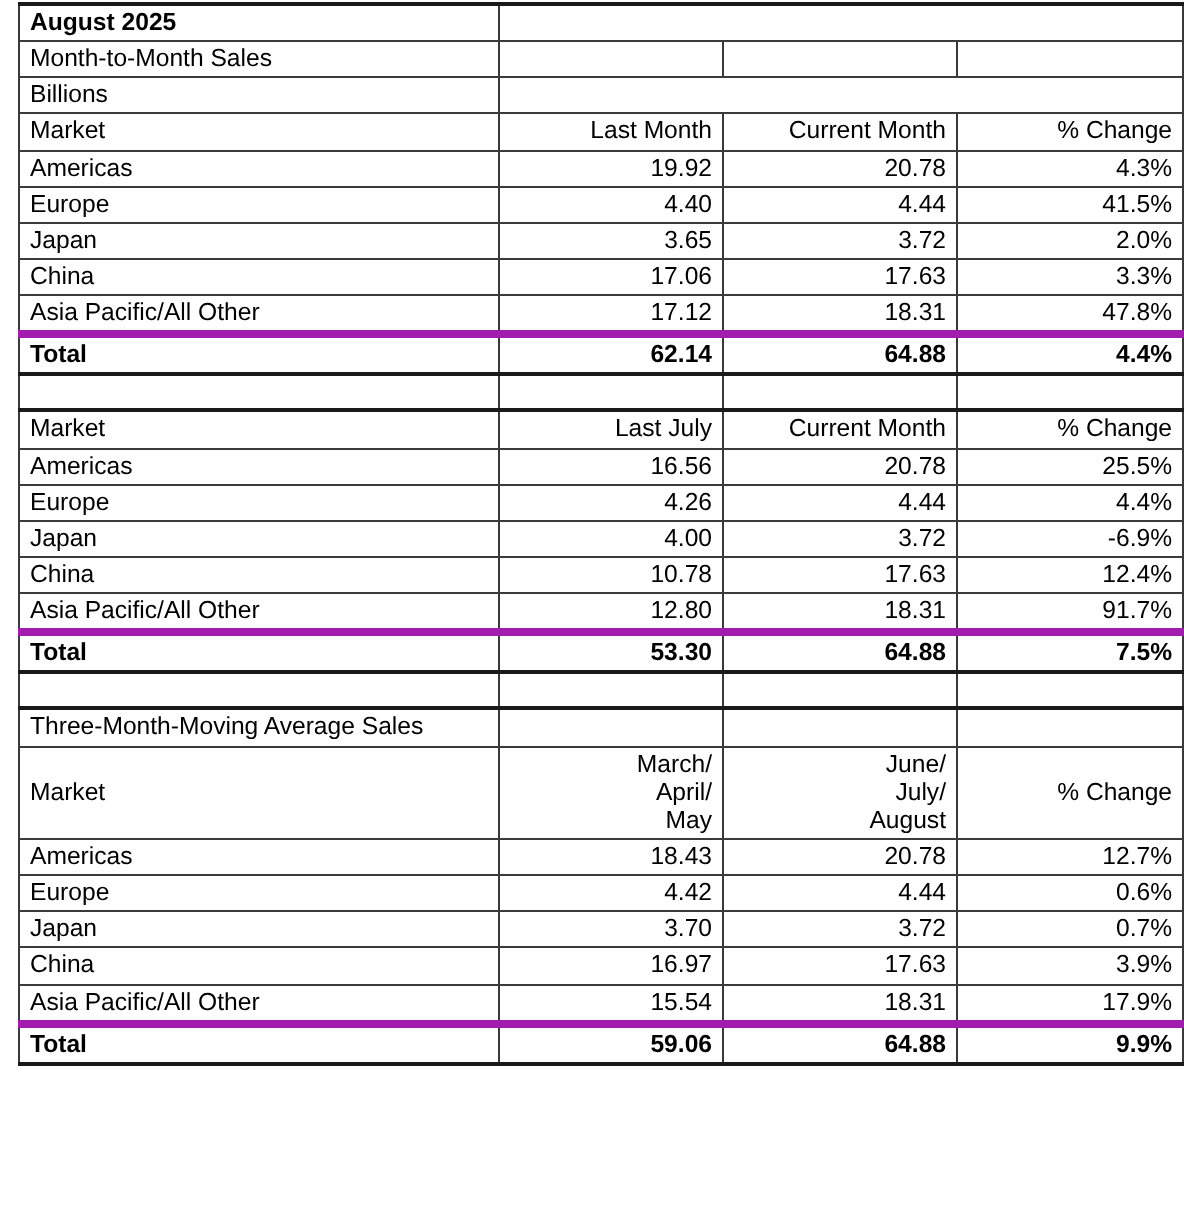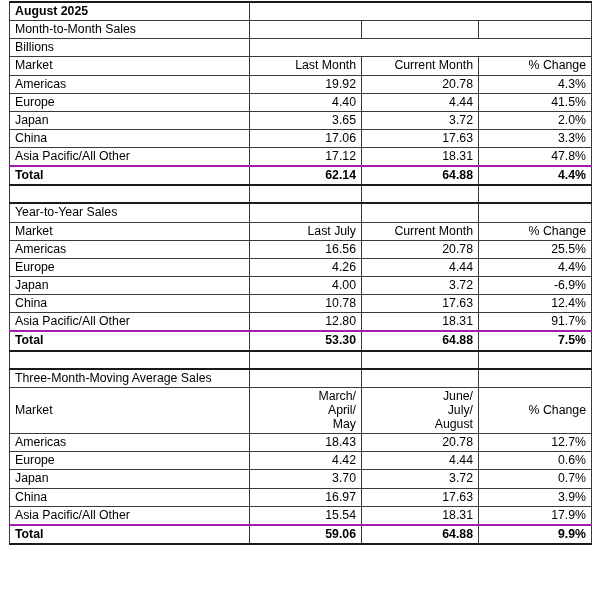--- a/index.html
+++ b/index.html
@@ -44,21 +44,21 @@
   col.c-market  { width: 240px; }
   col.c-prev    { width: 112px; }
   col.c-curr    { width: 117px; }
   col.c-pct     { width: 113px; }
 
   .num      { text-align: right; }
   .lbl      { text-align: left; }
   .bold     { font-weight: bold; }
 
   
-  tr.top-heavy > td   { border-top: 2px solid #a21caf; }
+  tr.top-heavy > td   { border-top: 4px solid #a21caf; }
   tr.bot-heavy > td   { border-bottom: 2px solid #1a1a1a; }
 
   
   tr.first-row > td   { border-top: 2px solid #1a1a1a; }
   tr.last-row  > td   { border-bottom: 2px solid #1a1a1a; }
   td.edge-left        { border-left: 2px solid #1a1a1a; }
   td.edge-right       { border-right: 2px solid #1a1a1a; }
 
   
   tr.spacer > td { height: 18px; }
@@ -150,26 +150,20 @@
         <td class="num bold edge-right">4.4%</td>
       </tr>
 
       <tr class="spacer bot-heavy">
         <td class="edge-left"></td>
         <td></td>
         <td></td>
         <td class="edge-right"></td>
       </tr>
 
-      <tr>
-        <td class="lbl edge-left">Year-to-Year Sales</td>
-        <td></td>
-        <td></td>
-        <td class="edge-right"></td>
-      </tr>
 
       <tr>
         <td class="lbl edge-left">Market</td>
         <td class="num">Last July</td>
         <td class="num">Current Month</td>
         <td class="num edge-right">% Change</td>
       </tr>
 
       <tr>
         <td class="lbl edge-left">Americas</td>

